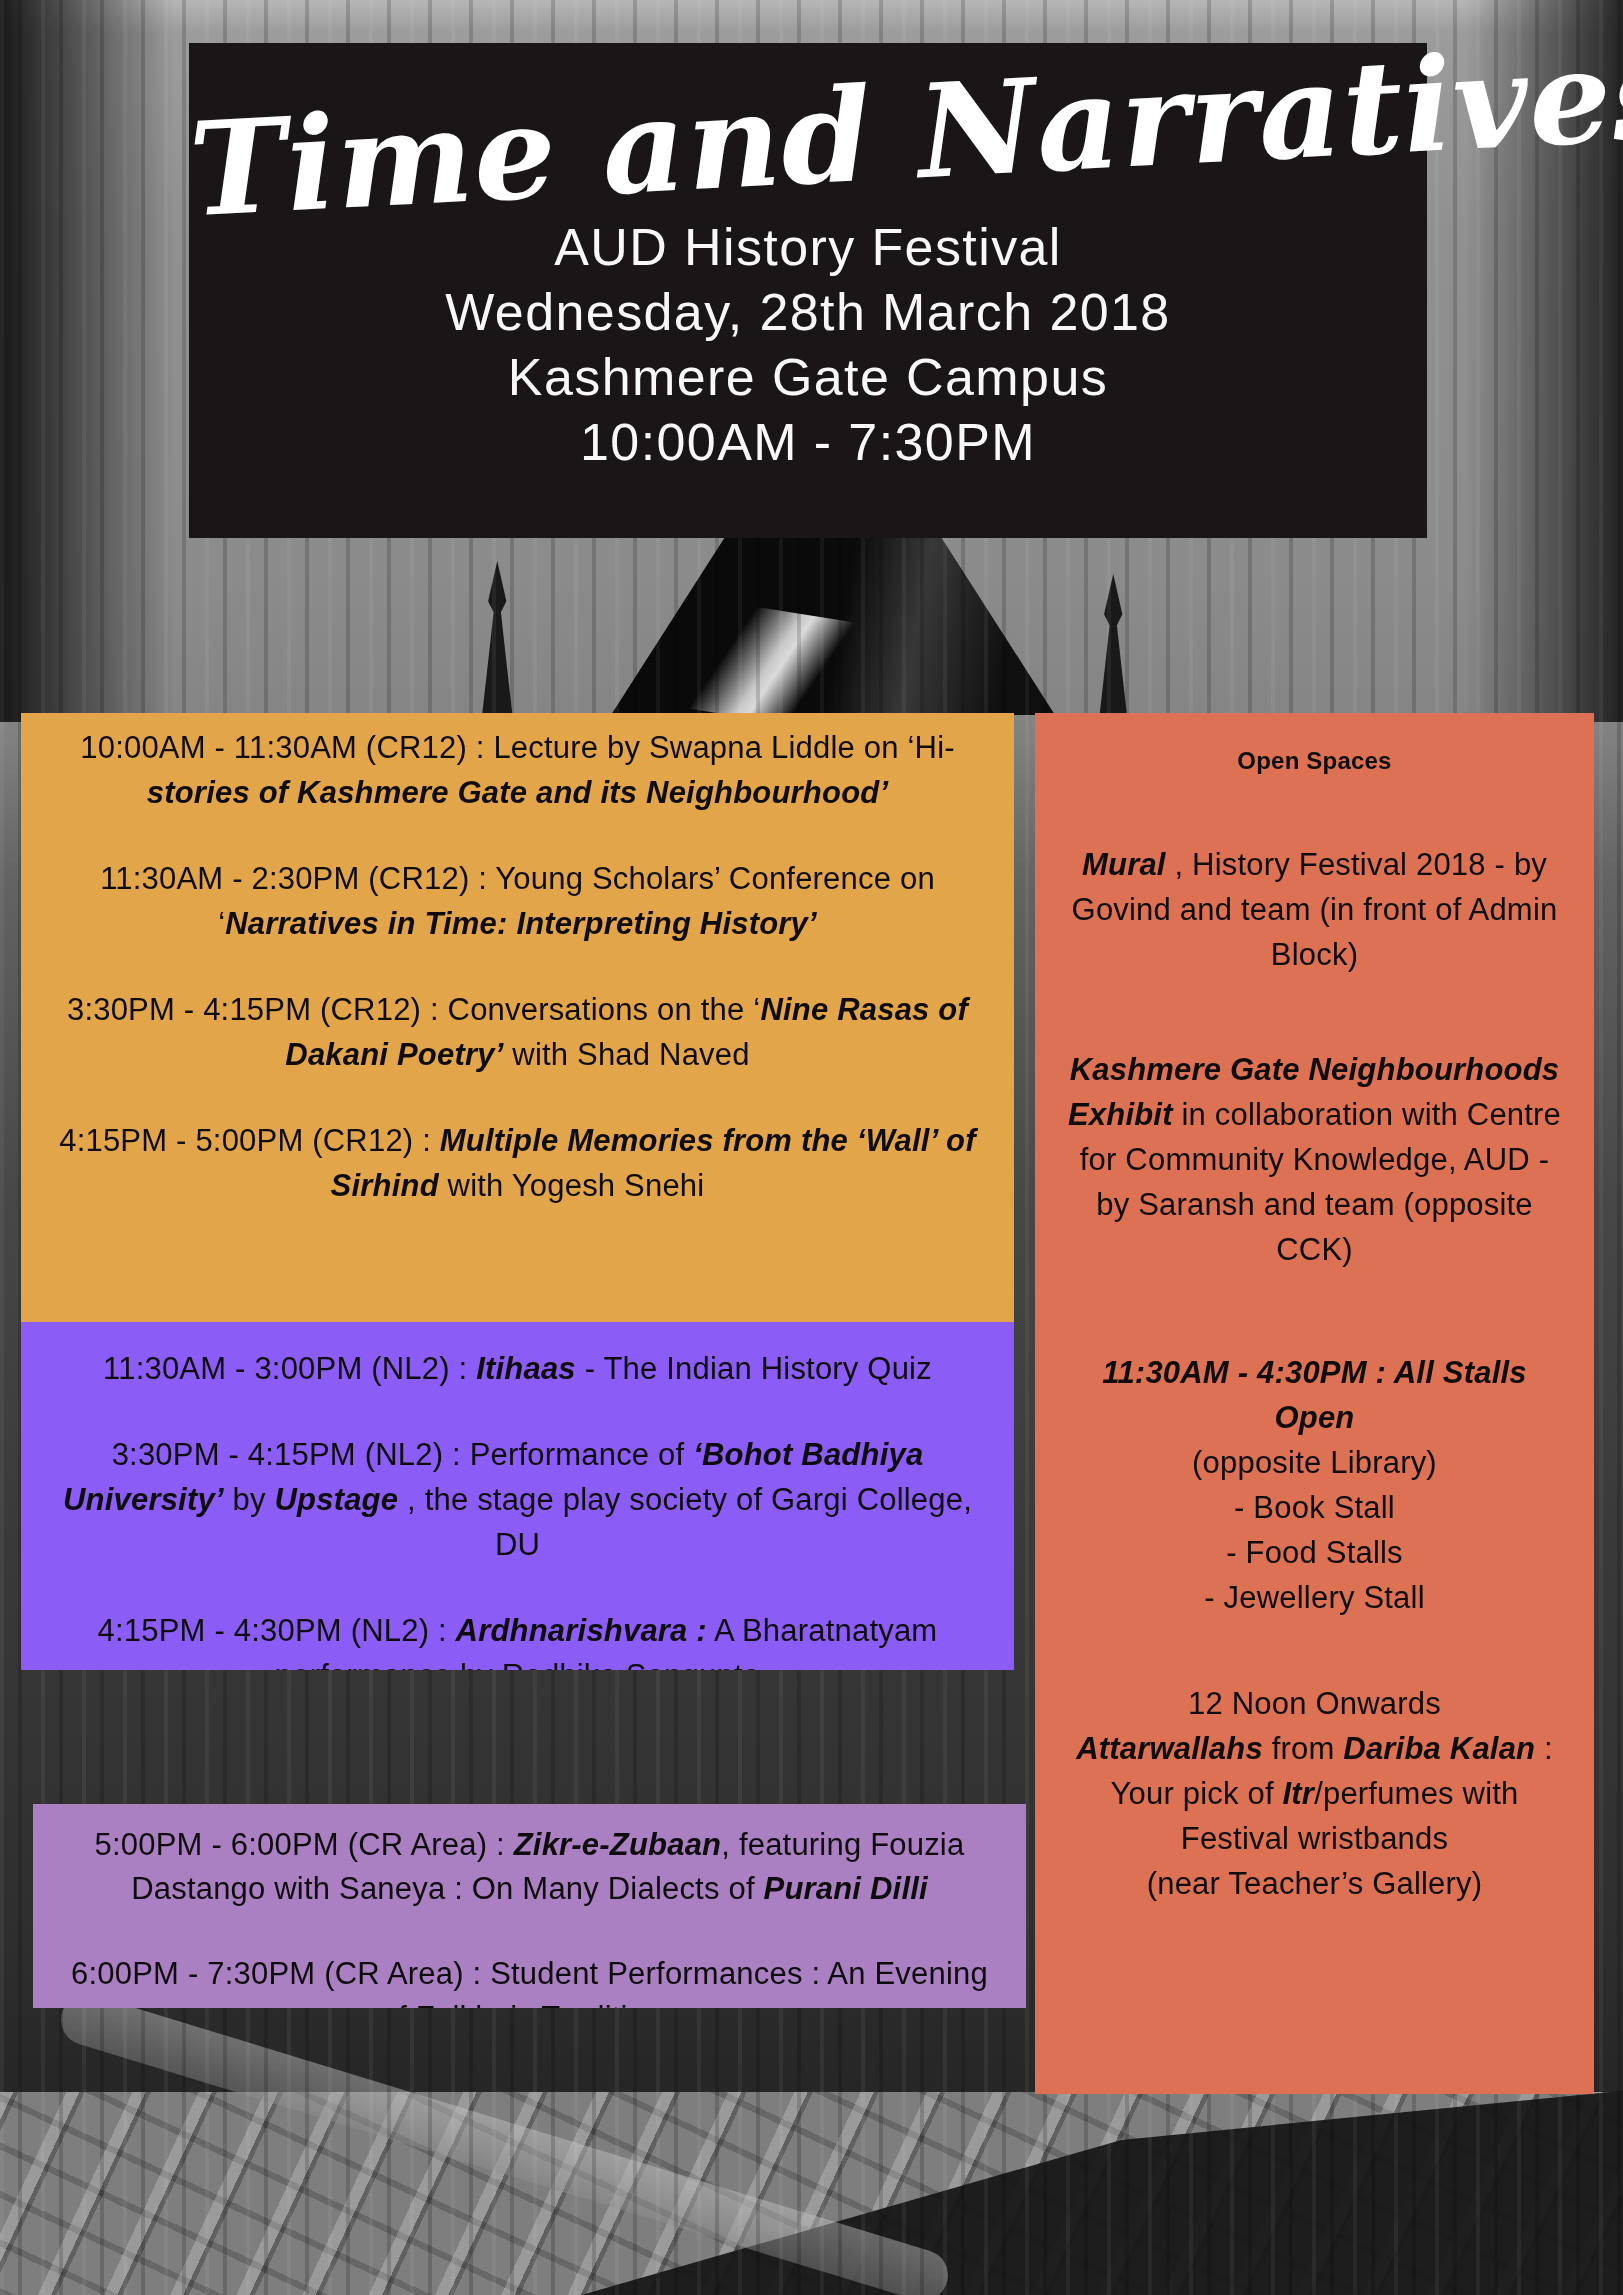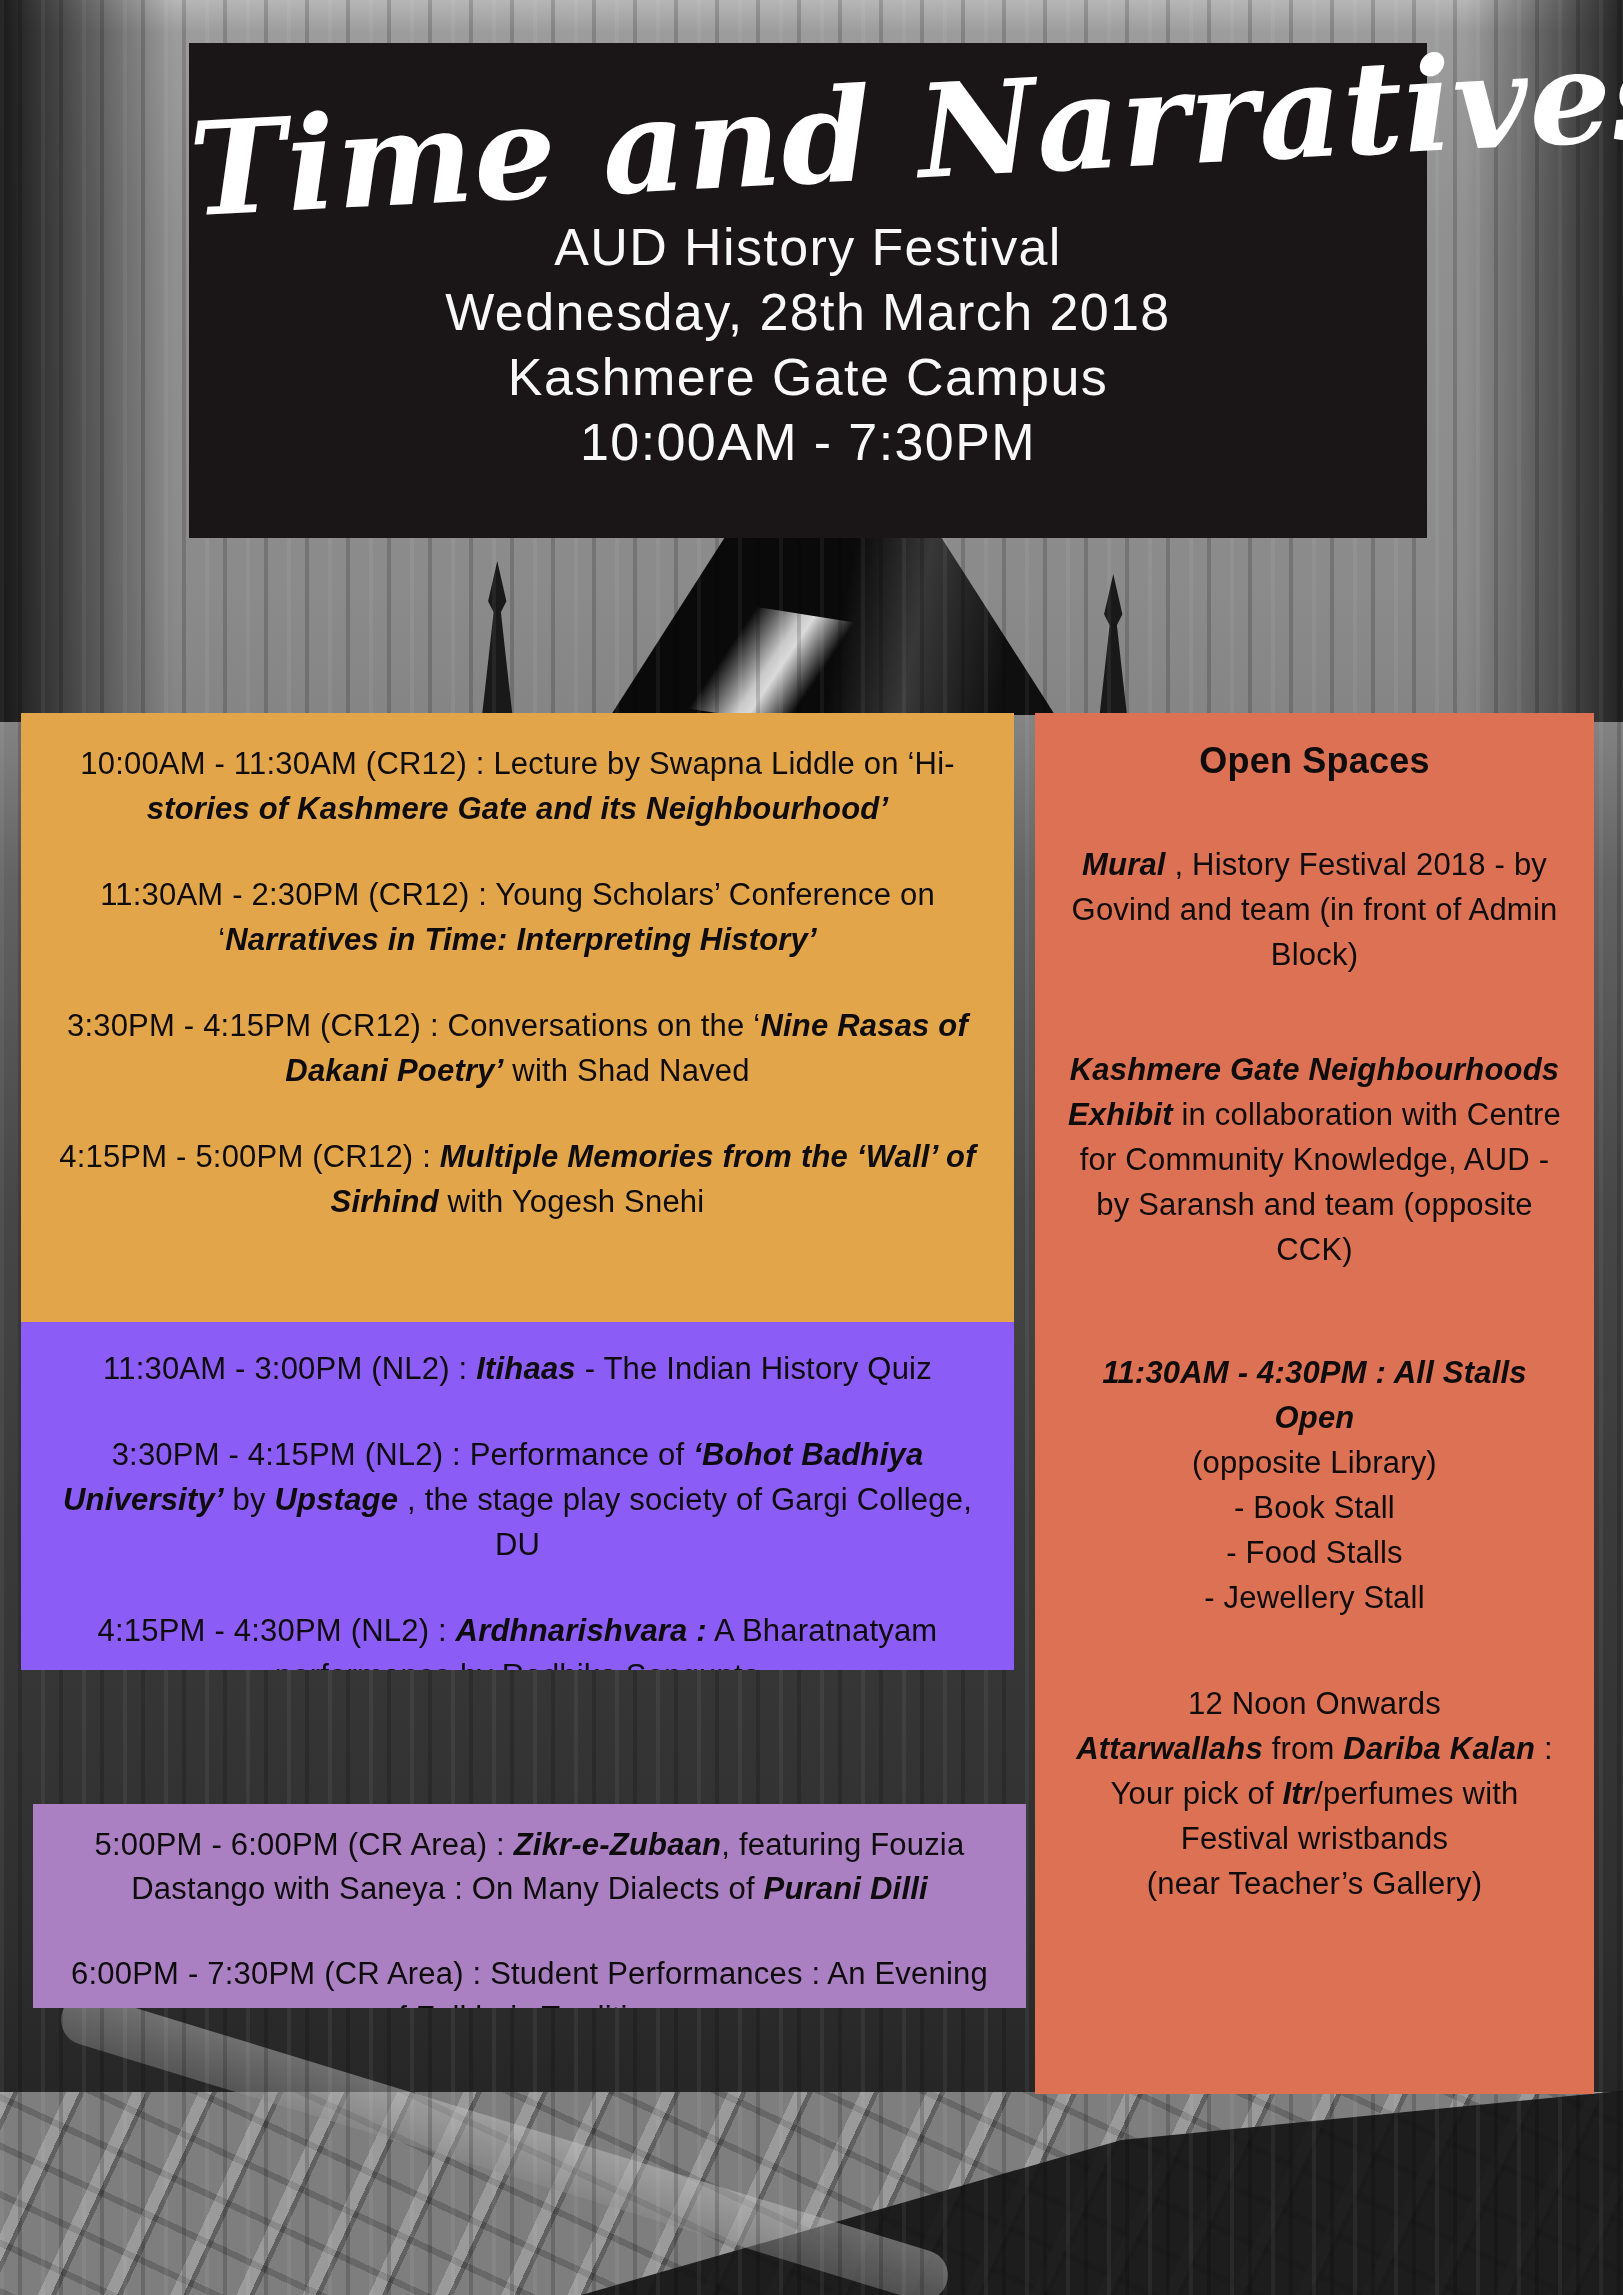--- a/index.html
+++ b/index.html
@@ -78,27 +78,27 @@
   }
   
   .block{
     position:absolute;text-align:center;color:#0e0c0c;box-sizing:border-box;overflow:hidden;
   }
   .block p{margin:0;font-size:31px;line-height:45px;font-weight:500;letter-spacing:0.2px;}
   .seg-r{font-weight:500;}
   .seg-b{font-weight:400;}
   .seg-bi{font-weight:700;font-style:italic;}
   .mb{margin-bottom:41px !important;}
-  #block-cr12{left:21px;top:713px;width:993px;height:622px;background:#E3A54A;padding:28px 29px;}
+  #block-cr12{left:21px;top:713px;width:993px;height:622px;background:#E3A54A;padding:12px 29px;}
   #block-nl2{left:21px;top:1322px;width:993px;height:348px;background:#8b5cf6;padding:24px 25.4px;}
   #block-cr-area{left:21px;top:1804px;width:993px;height:204px;background:#AA80C3;padding:18.5px 25.4px;margin-left:12px;}
   #block-cr-area p{line-height:44px;}
   
   #block-open{left:1035px;top:713px;width:559px;height:1381px;background:#DD7154;padding:25px 24px;}
-  #open-spaces-heading{margin:0 0 59px 0;font-size:36px;line-height:45px;font-weight:700;letter-spacing:0.2px;}
+  #open-spaces-heading{margin:0 0 59px 0;font-size:24px;line-height:45px;font-weight:700;letter-spacing:0.2px;}
   .os-mb1{margin-bottom:70px !important;}
   .os-mb2{margin-bottom:78px !important;}
   .os-group{margin-bottom:61px;}
   .os-group p{margin:0;}
 </style>
 </head>
 <body>
 
 <div>
   <div id="sky" class="photo-layer"></div>

